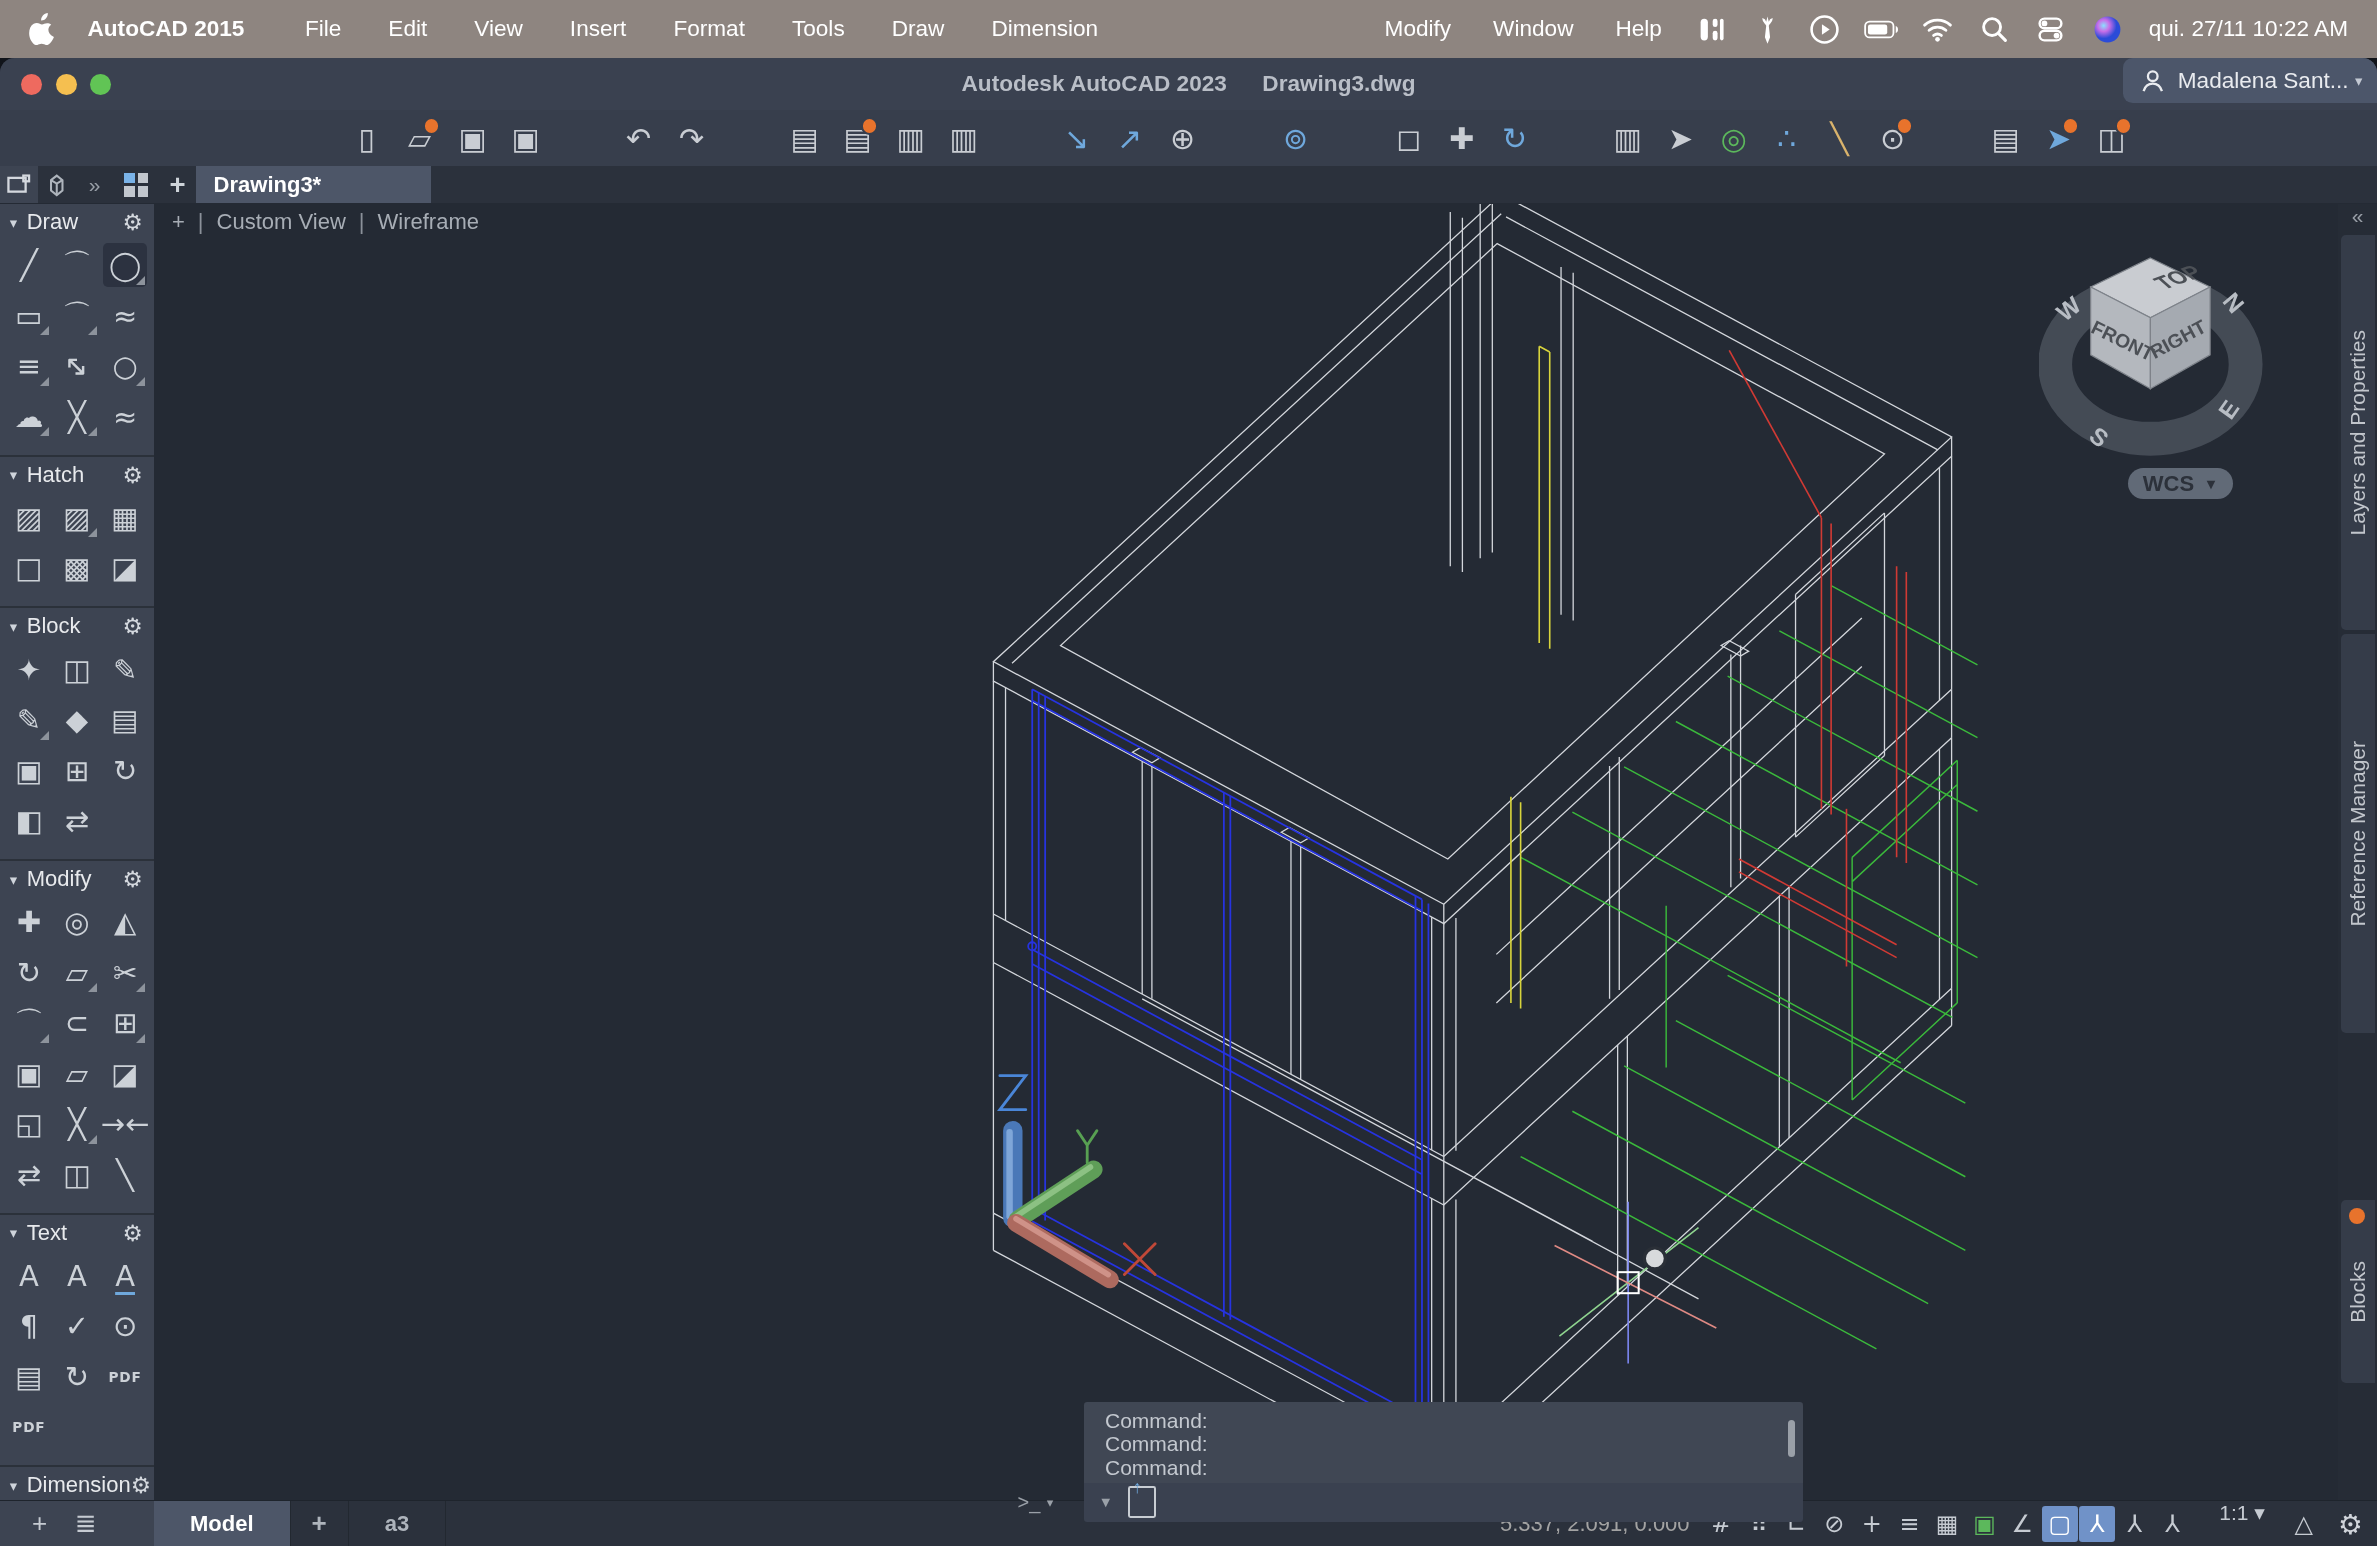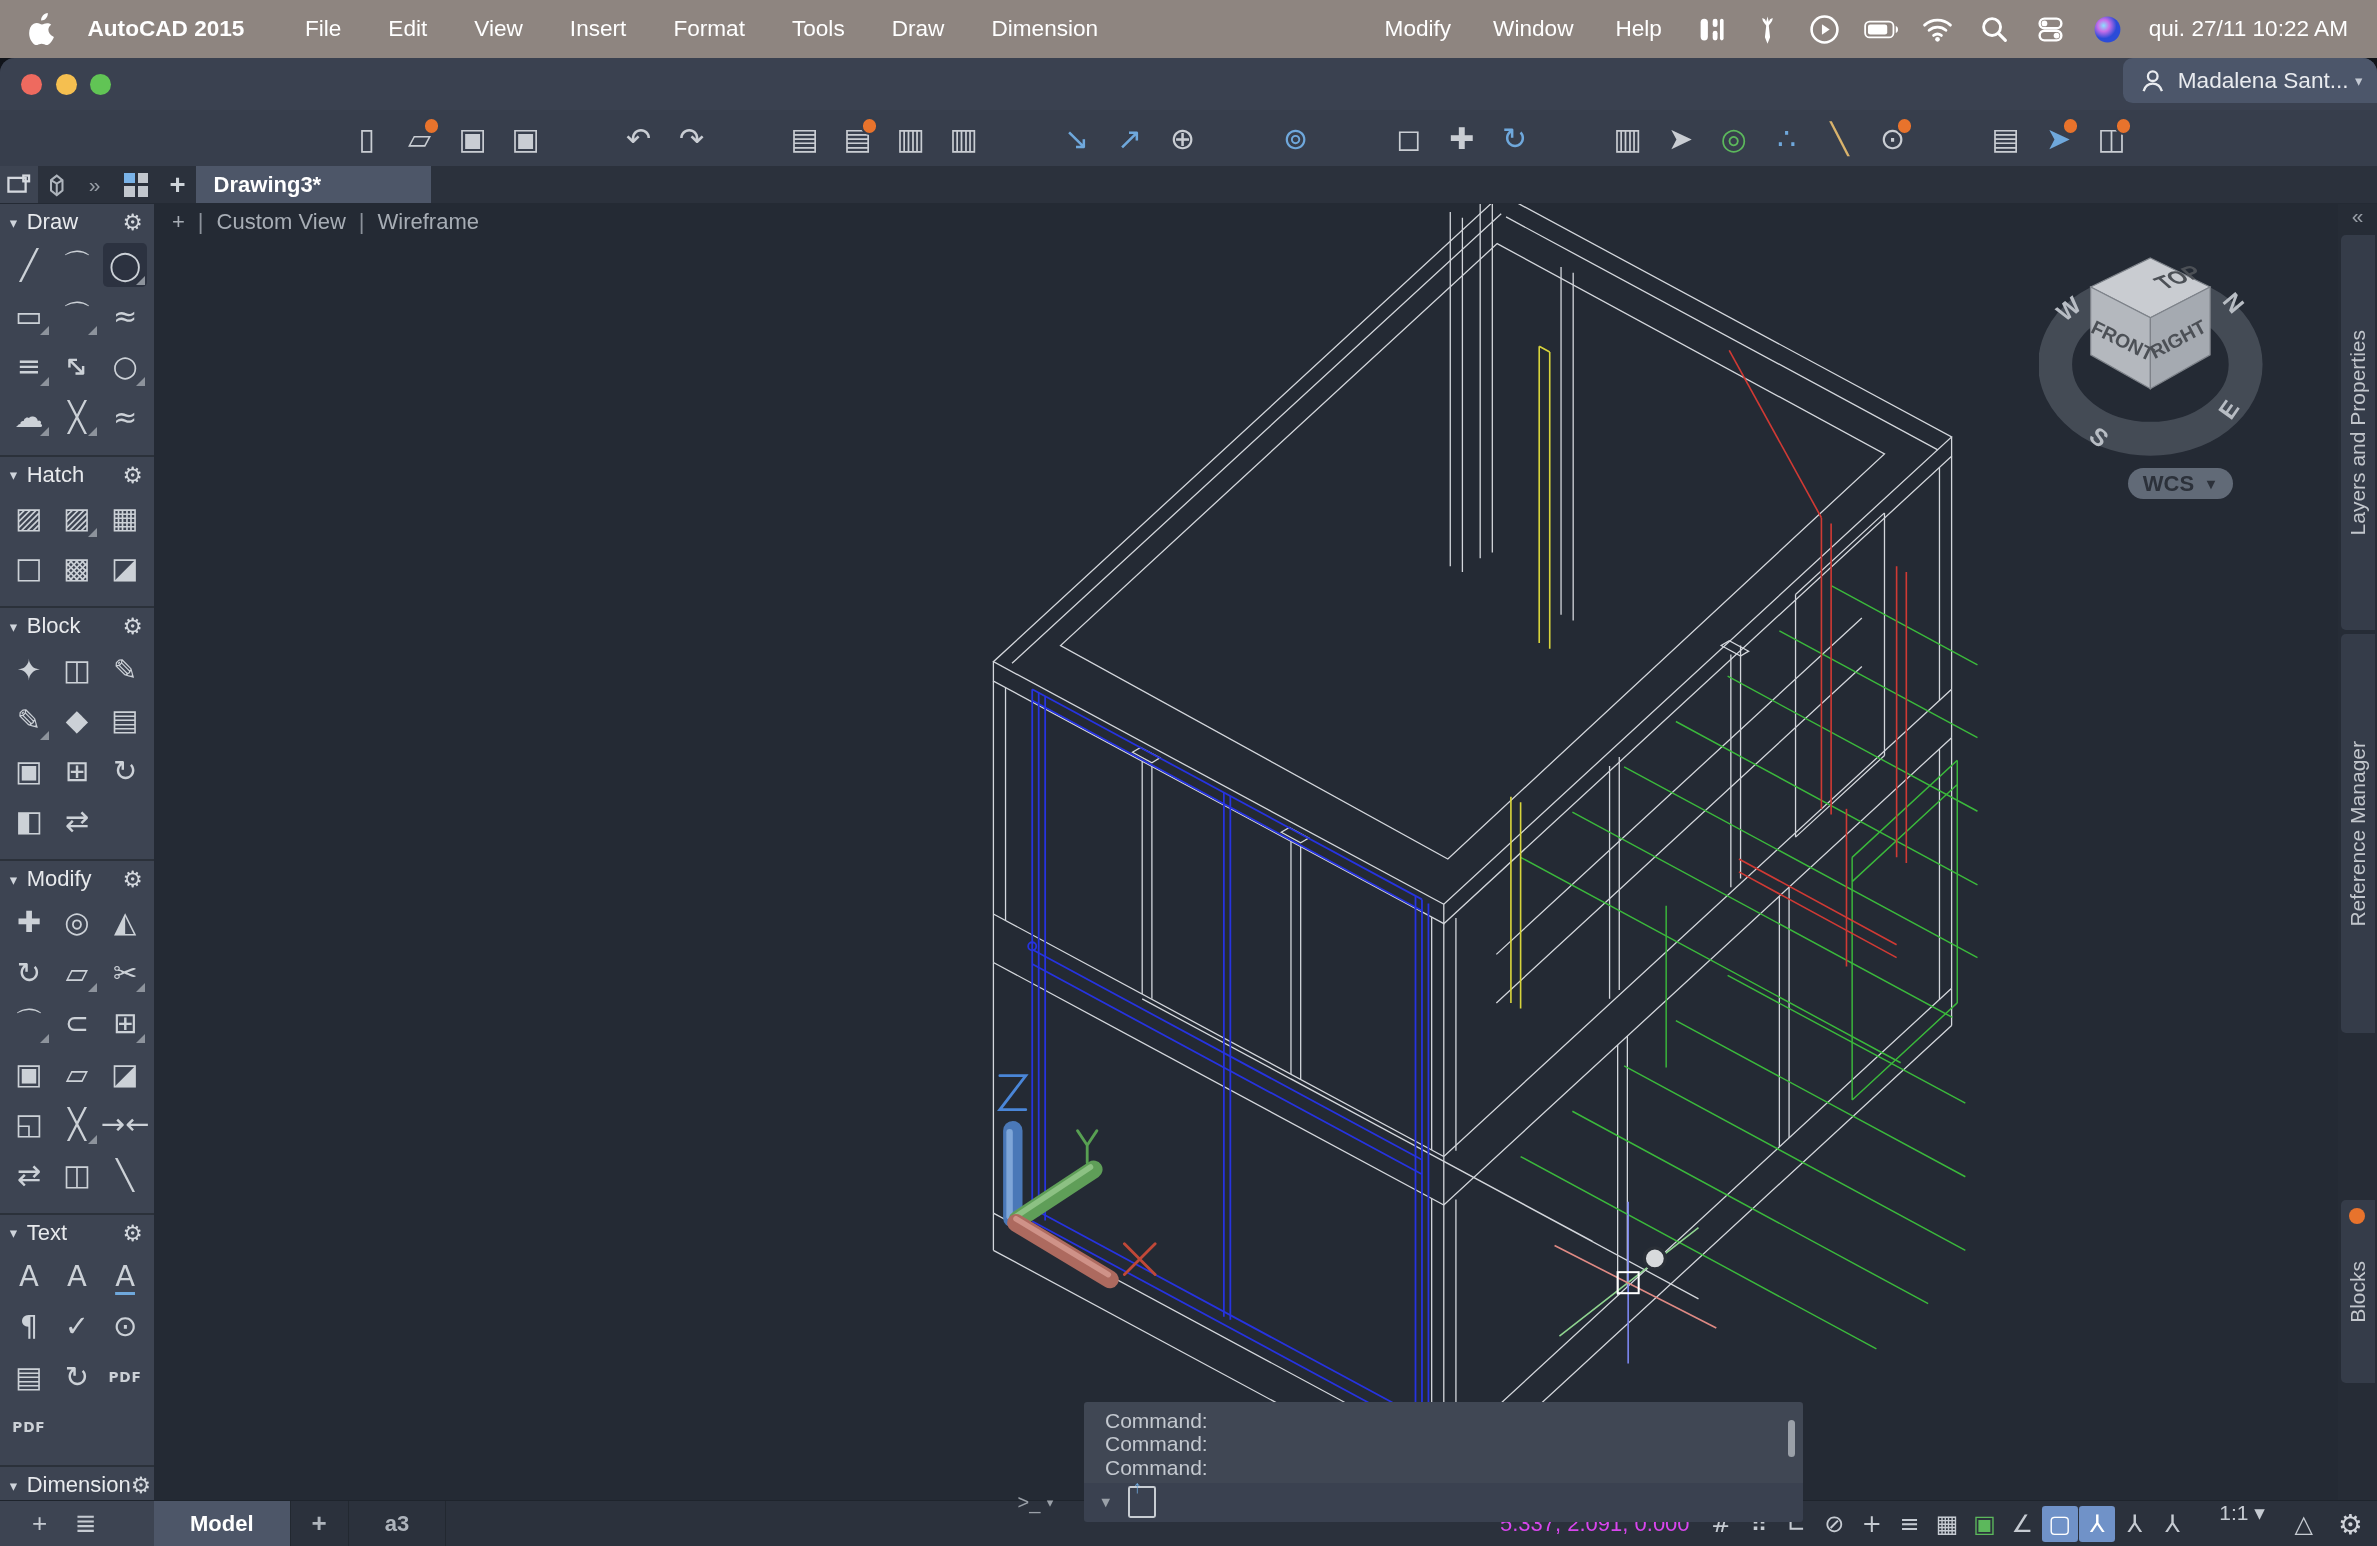--- a/index.html
+++ b/index.html
@@ -98,21 +98,21 @@
         display:flex;align-items:center;justify-content:center;}
   .rtab span{writing-mode:vertical-rl;transform:rotate(180deg);font-size:21px;color:#c2c6cc;white-space:nowrap;}
   .rtab .odot{position:absolute;top:8px;left:8px;width:16px;height:16px;border-radius:50%;background:#e8732c;}
   
   .statusbar{position:absolute;left:0;bottom:0;width:100%;height:45px;background:#2b313c;display:flex;align-items:stretch;border-top:1.6px solid #1e242c;}
   .sb-left{width:154px;display:flex;align-items:center;gap:27.5px;padding-left:32px;box-sizing:border-box;background:#3d4452;color:#c6cbd2;font-size:26px;}
   .sb-tab{display:flex;align-items:center;padding:0 36px;font-size:22px;color:#aeb4bc;border-right:1.6px solid #222830;font-weight:bold;}
   .sb-tab.model{background:#4d5668;color:#fff;}
   .sb-tab.newlayout{padding:0 21px;font-size:26px;}
   .sb-spacer{flex:1;}
-  .sb-coords{display:flex;align-items:center;font-size:22px;color:#d946ef;margin-right:13px;white-space:nowrap;margin-left:22px;}
+  .sb-coords{display:flex;align-items:center;font-size:22px;color:#a3a3a3;margin-right:13px;white-space:nowrap;margin-left:22px;}
   .st-icons{display:flex;align-items:center;margin-right:8px;}
   .st-ic{width:36px;height:36px;margin:0 0.8px;display:flex;align-items:center;justify-content:center;
          font-family:"DejaVu Sans",sans-serif;font-size:24px;color:#c6cbd2;border-radius:3.2px;}
   .st-ic.active{background:#7092c8;color:#fff;}
   .st-ic.c-green{color:#5cb85c;}
   .st-scale{font-size:21px;color:#c6cbd2;margin:0 20px;white-space:nowrap;}
   .st-gear{width:40px;display:flex;align-items:center;justify-content:center;font-family:"DejaVu Sans",sans-serif;font-size:27.5px;color:#d0d4da;margin-right:6.5px;}
 </style>
 </head>
 <body>
@@ -210,20 +210,24 @@
     </div>
   </div>
 
   <div class="window">
 
     <div class="titlebar">
       <div class="lights">
         <div class="light" style="background:#ee6a5f"></div>
         <div class="light" style="background:#f5bf50"></div>
         <div class="light" style="background:#61c455"></div>
+      </div>
+      <div class="title-center">
+        <span>Autodesk AutoCAD 2023</span>
+        <span>Drawing3.dwg</span>
       </div>
       <div class="user-badge">
         <svg viewBox="0 0 24 24" width="27.5" height="27.5">
             <g fill="none" stroke="#e9ebef" stroke-width="2">
               <circle cx="12" cy="8" r="4.2"></circle>
               <path d="M4 21c1.5-5 5-6.5 8-6.5s6.5 1.5 8 6.5"></path>
             </g>
           </svg>
         <span>Madalena Sant...</span>
         <span class="user-caret">▾</span>

